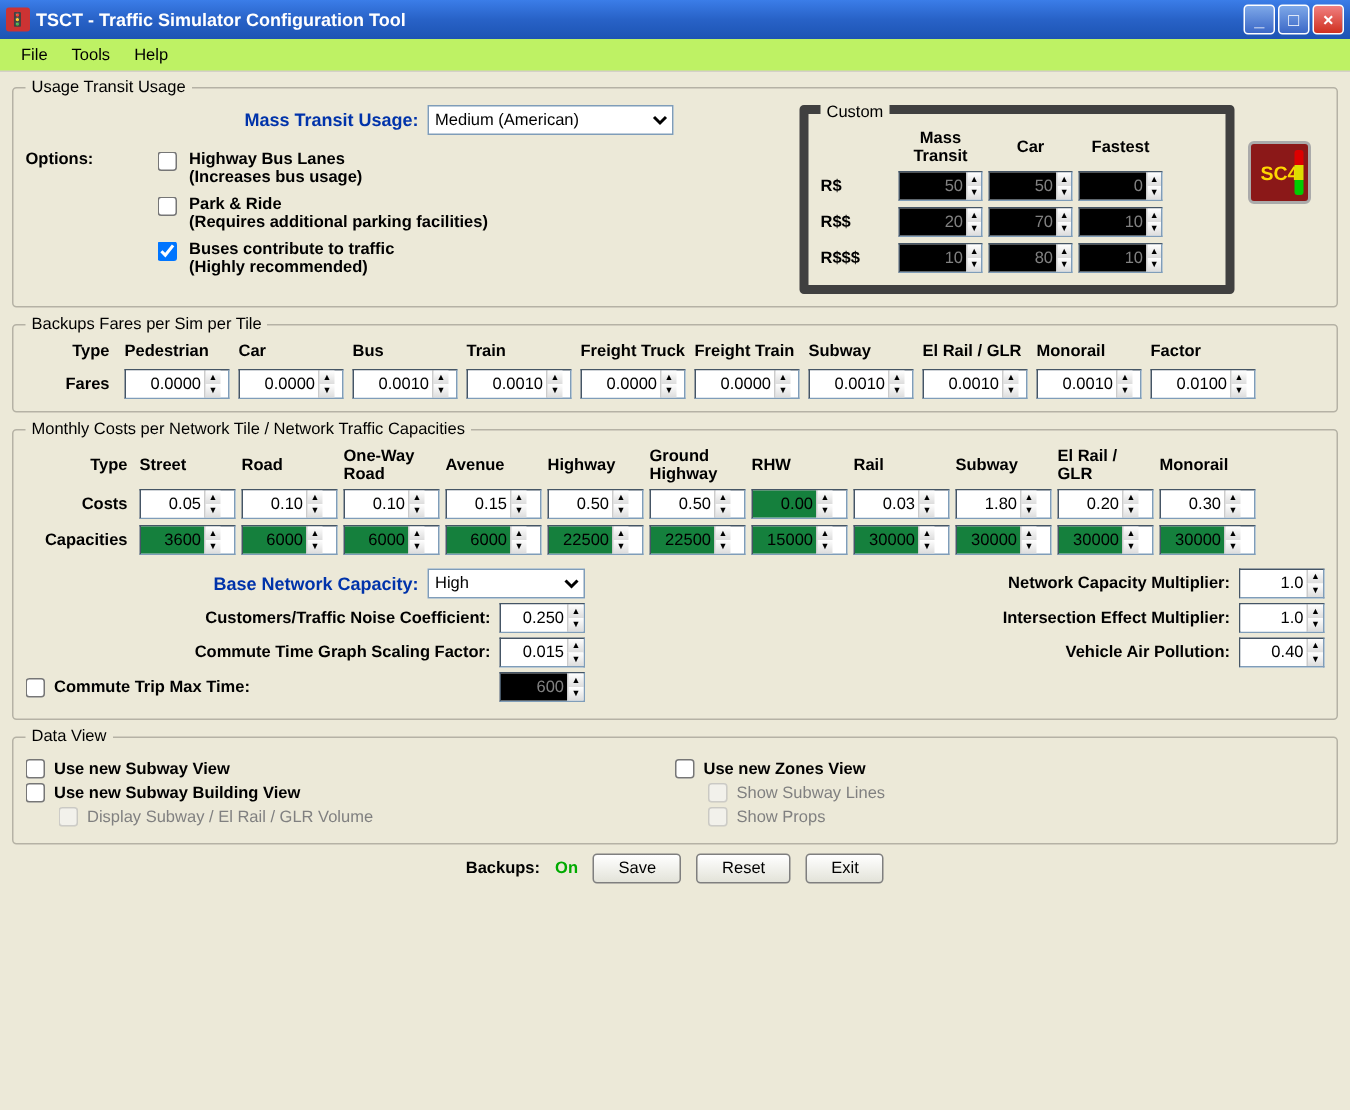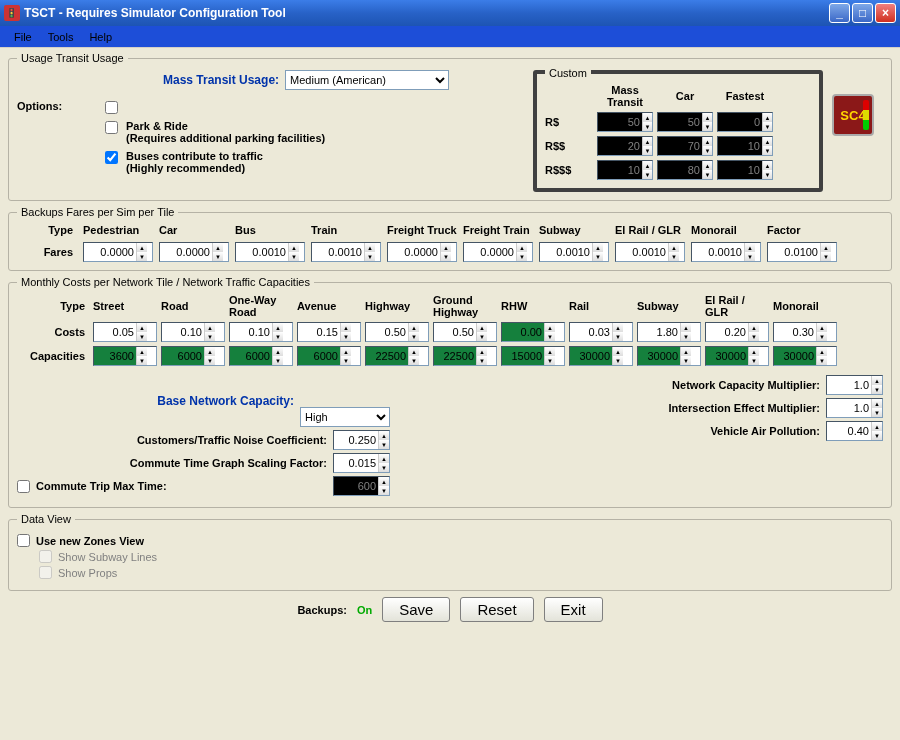--- a/index.html
+++ b/index.html
@@ -31,21 +31,21 @@
   display: inline-flex;
   align-items: center;
   justify-content: center;
   font-weight: bold;
   cursor: pointer;
 }
 .win-btn.min, .win-btn.max { background: linear-gradient(to bottom,#7ea8e8,#3b68c7); color:white; }
 .win-btn.close { background: linear-gradient(to bottom,#f08080,#d03020); color:white; }
 .menubar {
   height: 22px;
-  background: #1d4ed8;
+  background: #bef264;
   display: flex;
   align-items: center;
   padding: 0 6px;
   border-bottom: 1px solid #d4d0c8;
 }
 .menu-item { padding: 2px 8px; cursor: pointer; }
 .content { padding: 4px 8px 6px; }
 fieldset {
   border: 1px solid #b5b2a5;
   border-radius: 3px;
@@ -92,21 +92,21 @@
   background: linear-gradient(to bottom,#fff,#ddd);
   border-left: 1px solid #ccc;
   cursor: pointer;
 }
 .lbl-b { font-weight: bold; }
 .opt-item { display:flex; align-items: flex-start; margin: 4px 0 6px 0; }
 .opt-item .cb { margin-right: 8px; margin-top:1px; }
 .opt-text .main { font-weight: bold; }
 .opt-text .sub { font-weight: bold; }
 .custom-box {
-  border: 4px solid #404040;
+  border: 6px solid #404040;
   border-radius: 3px;
   padding: 4px 8px 8px;
   position: relative;
 }
 .custom-box .ctitle { position: relative; top:-11px; background:#ece9d8; display:inline-block; padding:0 4px;}
 .custom-grid { display:grid; grid-template-columns: 48px 56px 56px 56px; gap:4px; align-items:center;}
 .custom-grid .hdr { font-weight:bold; text-align:center; line-height:1.1;}
 .sc4-logo {
   width: 42px; height: 42px;
   background: #8b1818;
@@ -128,35 +128,35 @@
 .params-wrap { display:flex; margin-top:6px;}
 .params-col { flex:1; }
 .dv-grid { display:flex; }
 .dv-col { flex:1; }
 .dv-item { display:flex; align-items:center; margin:3px 0;}
 .dv-item input { margin-right:6px;}
 .dv-item.disabled span { color:#808080; }
 .dv-item.indent { margin-left: 22px; }
 .bottom-bar { display:flex; align-items:center; justify-content:center; gap:10px; margin-top:6px;}
 .btn {
-  font-family: inherit; font-size:15px;
+  font-family: inherit; font-size:11px;
   padding: 3px 16px;
   border: 1px solid #7f7f7f;
   background: linear-gradient(to bottom,#fff,#e3e3d9);
   border-radius:3px;
   cursor:pointer;
 }
 .on-txt { color:#0a0; font-weight:bold;}
 </style>
 </head>
 <body>
 
 <div class="titlebar">
   <span class="icon">🚦</span>
-  <span>TSCT - Requires Simulator Configuration Tool</span>
+  <span>TSCT - Traffic Simulator Configuration Tool</span>
   <span class="spacer"></span>
   <span class="win-btn min">_</span>
   <span class="win-btn max">□</span>
   <span class="win-btn close">×</span>
 </div>
 
 <div class="menubar">
   <span class="menu-item">File</span>
   <span class="menu-item">Tools</span>
   <span class="menu-item">Help</span>
@@ -173,20 +173,24 @@
         <span class="bold-blue">Mass Transit Usage:</span>
         <select style="width:164px;margin-left:6px;">
           <option>Medium (American)</option>
         </select>
       </div>
       <div style="display:flex;">
         <div style="width:88px;text-align:left;font-weight:bold;padding-top:4px;">Options:</div>
         <div>
           <div class="opt-item">
             <input type="checkbox" class="cb" style="">
+            <div class="opt-text">
+              <div class="main">Highway Bus Lanes</div>
+              <div class="sub">(Increases bus usage)</div>
+            </div>
           </div>
           <div class="opt-item">
             <input type="checkbox" class="cb" style="">
             <div class="opt-text">
               <div class="main">Park &amp; Ride</div>
               <div class="sub">(Requires additional parking facilities)</div>
             </div>
           </div>
           <div class="opt-item">
             <input type="checkbox" class="cb" checked="" style="">
@@ -542,21 +546,21 @@
             <span>▲</span>
             <span>▼</span>
           </span>
         </span>
       </div>
 
   <div class="params-wrap">
     <div class="params-col">
       <div class="param-row">
         <span class="plbl bold-blue">Base Network Capacity:</span>
-        <select style="width:90px;margin-top:32px;"><option>High</option></select>
+        <select style="width:105px;"><option>High</option></select>
         <span style="width:60px;"></span>
       </div>
       <div class="param-row">
         <span class="plbl">Customers/Traffic Noise Coefficient:</span>
         <span class="spinner">
               <input value="0.250" style="">
               <span class="spin-btns">
                 <span>▲</span>
                 <span>▼</span>
               </span>
@@ -622,20 +626,34 @@
     </div>
   </div>
 </fieldset>
 
 <fieldset>
   <legend>Data View</legend>
   <div class="dv-grid">
     <div class="dv-col">
       <div class="dv-item">
             <input type="checkbox" style="">
+            <span class="lbl-b">Use new Subway View</span>
+          </div>
+      <div class="dv-item">
+            <input type="checkbox" style="">
+            <span class="lbl-b">Use new Subway Building View</span>
+          </div>
+      <div class="dv-item indent disabled">
+            <input type="checkbox" disabled="" style="">
+            <span>Display Subway / El Rail / GLR Volume</span>
+          </div>
+    </div>
+    <div class="dv-col">
+      <div class="dv-item">
+            <input type="checkbox" style="">
             <span class="lbl-b">Use new Zones View</span>
           </div>
       <div class="dv-item indent disabled">
             <input type="checkbox" disabled="" style="">
             <span>Show Subway Lines</span>
           </div>
       <div class="dv-item indent disabled">
             <input type="checkbox" disabled="" style="">
             <span>Show Props</span>
           </div>

